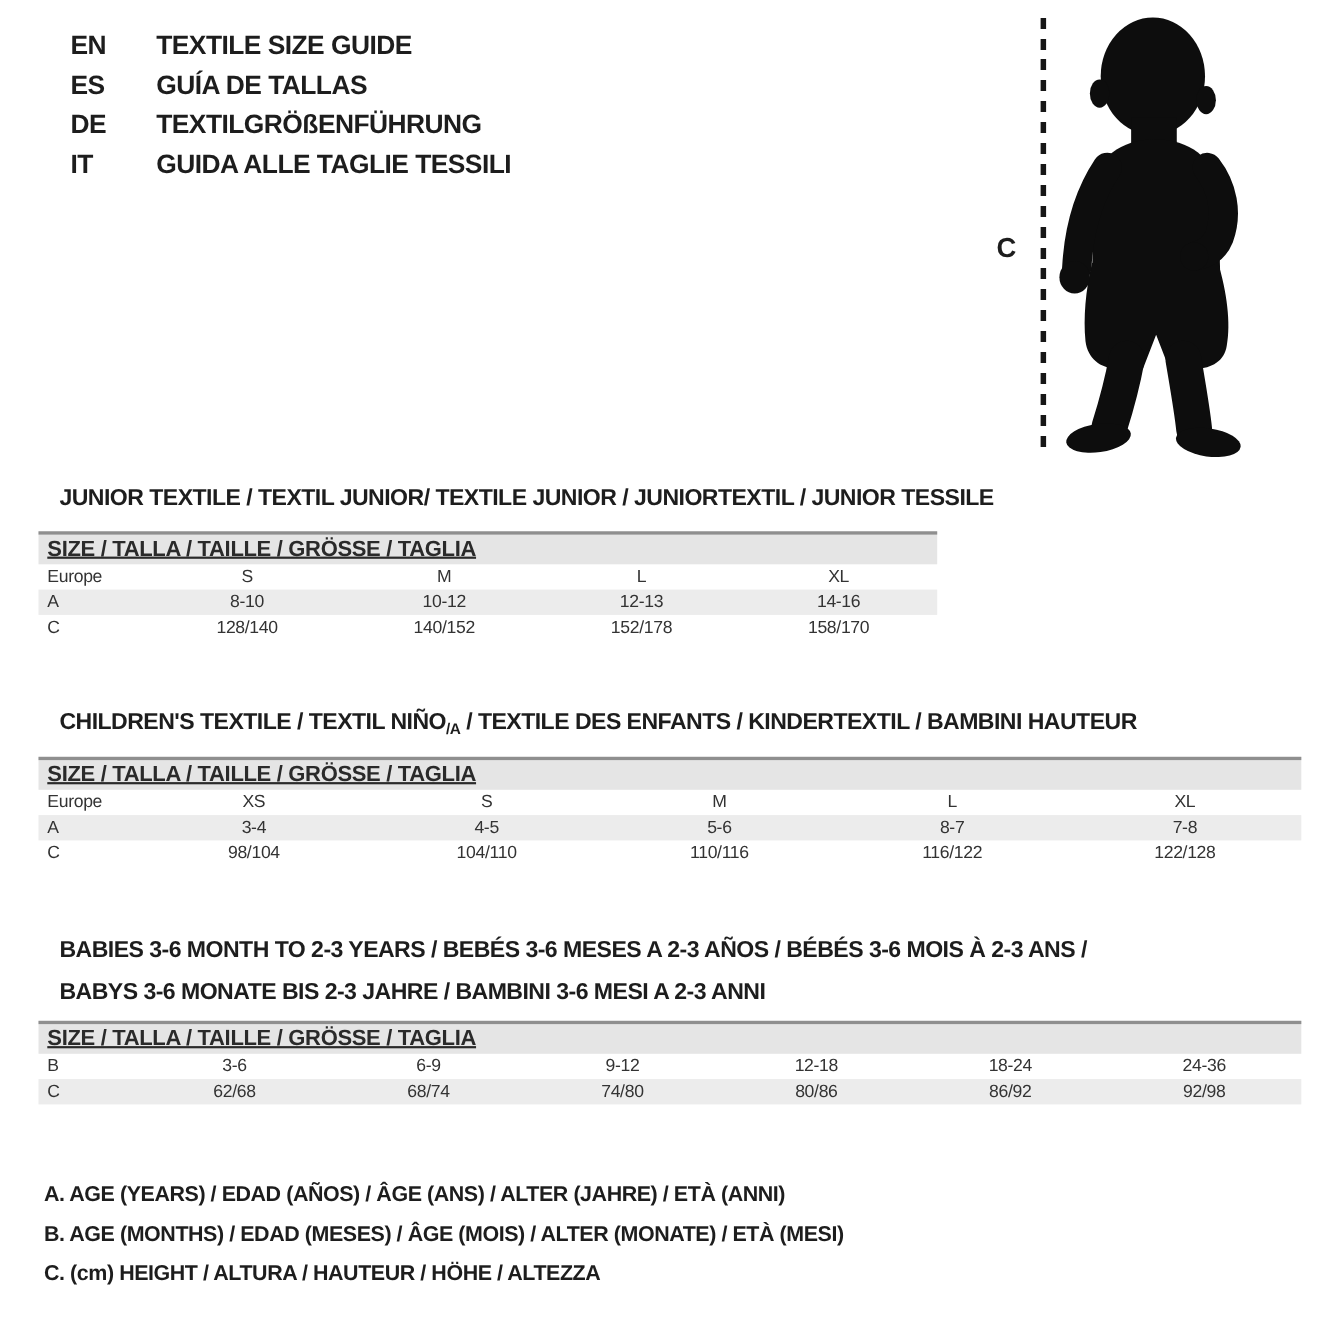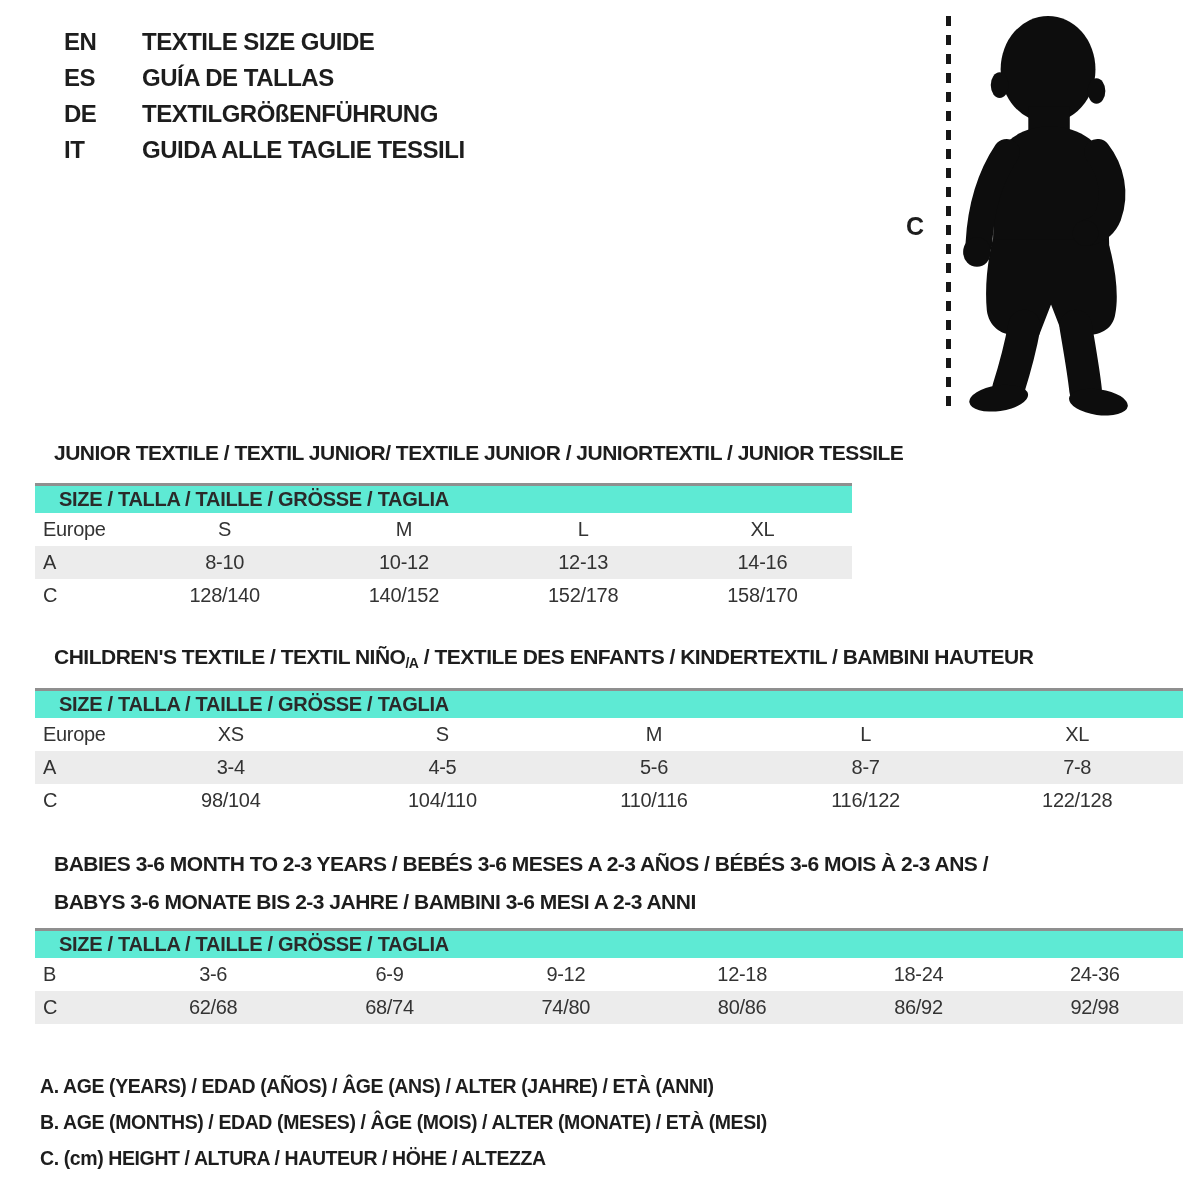--- a/index.html
+++ b/index.html
@@ -16,23 +16,23 @@
         background:repeating-linear-gradient(180deg,#161616 0 10px,rgba(0,0,0,0) 10px 19px);}
   .c-label{position:absolute;left:906px;top:212px;font-size:25px;font-weight:bold;}
   .baby{position:absolute;left:958px;top:12px;}
 
   
   .sec-title{position:absolute;font-weight:bold;font-size:21px;letter-spacing:-0.5px;white-space:nowrap;line-height:24px;margin-left:14px;}
   .sec-title .sub{font-size:14px;position:relative;top:4px;}
   .sec-title.two-line div{height:38px;line-height:38px;}
 
   .table{position:absolute;}
-  .band{height:27px;background:#5eead4;border-top:3px solid #8f8f8f;line-height:27px;padding-left:24px;
-        font-weight:bold;font-size:20px;letter-spacing:-0.3px;color:#2a2a2a;}
-  .trow{display:flex;height:33px;align-items:center;font-size:20px;letter-spacing:-0.3px;color:#333333;}
+  .band{height:27px;background:#e5e5e5;border-top:3px solid #8f8f8f;line-height:27px;padding-left:8px;
+        font-weight:bold;font-size:20px;letter-spacing:-0.3px;color:#2a2a2a;text-decoration:underline;}
+  .trow{display:flex;height:23px;align-items:center;font-size:16px;letter-spacing:-0.3px;color:#333333;}
   .trow.alt{background:#ececec;}
   .lbl{padding-left:8px;box-sizing:border-box;flex:0 0 auto;}
   .t1 .lbl{width:100px;}
   .t2 .lbl{width:90px;}
   .t3 .lbl{width:90px;}
   .cell{flex:1;text-align:center;}
 
   
   .legend{position:absolute;left:40px;top:1068px;}
   .legend-line{height:36px;line-height:36px;font-weight:bold;font-size:19.5px;letter-spacing:-0.4px;white-space:nowrap;}

